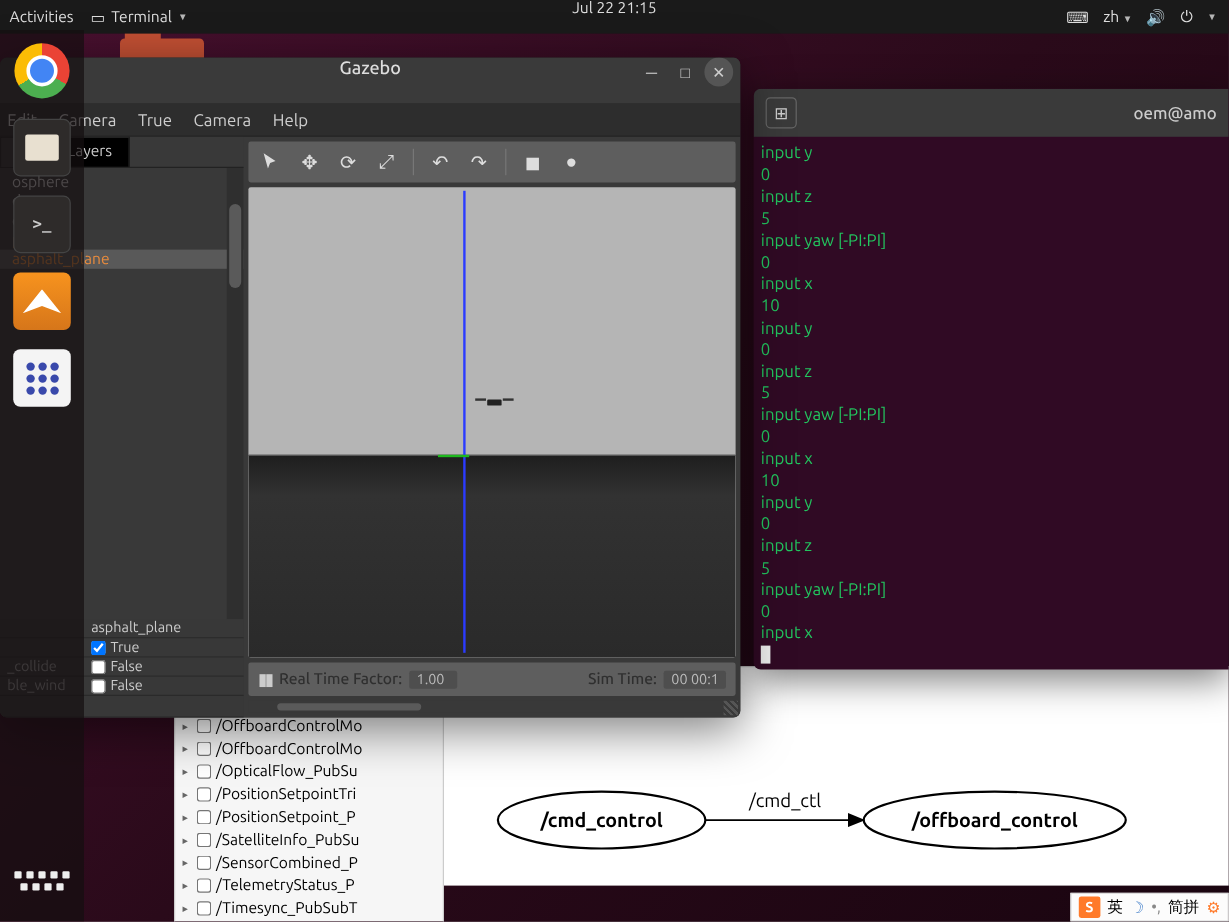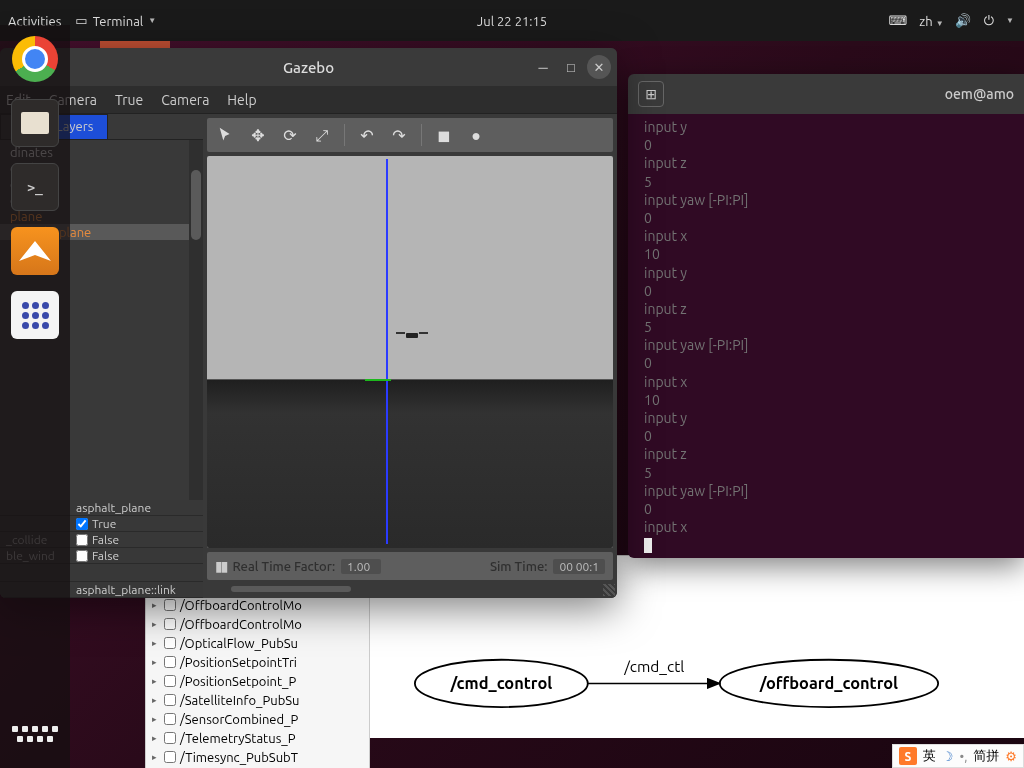--- a/index.html
+++ b/index.html
@@ -1,17 +1,17 @@
 <!DOCTYPE html>
 <html><head>
 <meta charset="utf-8">
 <style>
 *{box-sizing:border-box;margin:0;padding:0;font-family:"Ubuntu",sans-serif;-webkit-font-smoothing:antialiased}
 html,body{width:1024px;height:768px;overflow:hidden;background:linear-gradient(135deg,#4a1030 0%,#2a0a1a 50%,#1a0510 100%);position:relative}
-.topbar{position:absolute;top:0;left:0;right:0;height:41px;background:#1a1a1a;color:#ddd;display:flex;align-items:center;font-size:13px;z-index:1}
+.topbar{position:absolute;top:0;left:0;right:0;height:28px;background:#1a1a1a;color:#ddd;display:flex;font-size:13px;z-index:1}
 .topbar .left{display:flex;align-items:center;padding-left:8px;gap:14px}
 .topbar .center{position:absolute;left:50%;transform:translateX(-50%)}
 .topbar .right{margin-left:auto;padding-right:10px;display:flex;align-items:center;gap:12px}
 .topbar .term-ico{display:inline-flex;align-items:center;gap:5px}
 .topbar .tri{font-size:8px;opacity:.8}
 .dock{position:absolute;left:0;top:25px;bottom:0;width:70px;background:rgba(20,14,16,.7);z-index:30;display:flex;flex-direction:column;align-items:center;padding-top:10px;gap:16px}
 .dock .ico{width:48px;height:48px;border-radius:6px;display:flex;align-items:center;justify-content:center;position:relative}
 .chrome{background:#fbfbfb;border-radius:50%;width:46px;height:46px;background:conic-gradient(#ea4335 0 33%,#4caf50 33% 66%,#fbbc05 66% 100%);display:flex;align-items:center;justify-content:center}
 .chrome::after{content:"";width:20px;height:20px;border-radius:50%;background:#4285f4;border:3px solid #fff}
 .files{background:#2e2b2a;border:1px solid #444}
@@ -21,30 +21,30 @@
 .sw{background:linear-gradient(#f7931e,#d6761a);border-radius:6px}
 .sw::after{content:"";width:32px;height:20px;background:#fff;clip-path:polygon(0 100%,50% 0,100% 100%,50% 70%);position:absolute}
 .rosg{background:#f4f4f4;border-radius:6px;display:flex;flex-wrap:wrap;align-content:center;justify-content:center;gap:3px;padding:8px}
 .rosg i{width:7px;height:7px;background:#3949ab;border-radius:50%}
 .apps{position:absolute;bottom:10px;width:48px;height:48px;display:flex;flex-wrap:wrap;align-content:center;justify-content:center;gap:4px}
 .apps i{width:6px;height:6px;background:#eee;border-radius:1px}
 .folder-bg{position:absolute;left:100px;top:32px;width:70px;height:55px;background:#c14f33;border-radius:4px}
 .folder-bg::before{content:"";position:absolute;top:-8px;left:4px;width:30px;height:10px;background:#c14f33;border-radius:3px 3px 0 0}
 
 .gz{position:absolute;left:0;top:48px;width:617px;height:550px;background:#2d2d2d;border-radius:6px;box-shadow:0 10px 40px rgba(0,0,0,.5);z-index:20;display:flex;flex-direction:column;overflow:hidden}
-.gz .title{height:38px;background:#3a3a3a;display:flex;align-items:center;justify-content:center;color:#ddd;font-size:15px;font-weight:500;position:relative}
+.gz .title{height:38px;background:#3a3a3a;display:flex;align-items:flex-start;justify-content:center;color:#ddd;font-size:15px;font-weight:500;position:relative}
 .gz .wbtns{position:absolute;right:6px;display:flex;gap:4px}
 .gz .wbtn{width:24px;height:24px;border-radius:50%;display:flex;align-items:center;justify-content:center;color:#ccc;font-size:13px;cursor:pointer}
 .gz .wbtn.close{background:#555}
 .gz .menubar{height:28px;background:#2d2d2d;display:flex;align-items:center;padding-left:6px;gap:18px;color:#ccc;font-size:14px;border-bottom:1px solid #222}
 .gz .body{flex:1;display:flex;background:#393939;overflow:hidden}
 .gz .side{width:203px;background:#393939;display:flex;flex-direction:column;font-size:13px;color:#ccc;position:relative}
 .gz .tabs{display:flex;height:26px;border-bottom:1px solid #222}
 .gz .tab{padding:4px 14px;background:#383838;border:1px solid #222;border-bottom:none;margin-right:1px;font-size:13px}
-.gz .tab.active{background:#1d4ed8}
+.gz .tab.active{background:#000000}
 .gz .tree{flex:1;overflow:hidden;padding:4px 0;position:relative}
 .gz .tree-row{padding:1px 4px 1px 10px;font-size:13px;white-space:nowrap;overflow:hidden}
 .gz .tree .hl{background:#595959;color:#e78b3e}
 .gz .tree .or{color:#e78b3e}
 .gz .hdr-row{display:flex;background:#4a4a4a;border-top:1px solid #222;border-bottom:1px solid #222;font-weight:bold;font-size:12px}
 .gz .hdr-row div:first-child{width:70px;padding:2px 6px;border-right:1px solid #222}
 .gz .hdr-row div:last-child{flex:1;padding:2px 6px}
 .gz .prop{display:flex;background:#383838;border-bottom:1px solid #2a2a2a;font-size:12px;align-items:center}
 .gz .prop .k{width:70px;padding:1px 6px;overflow:hidden;color:#999}
 .gz .prop .v{flex:1;padding:1px 6px;display:flex;align-items:center;gap:4px}
@@ -71,21 +71,21 @@
 .gz .status .lbl{color:#2f2f2f;font-weight:500}
 .gz .status .val{background:#4e4e4e;color:#bbb;padding:1px 6px;border-radius:2px;min-width:40px;font-size:12px}
 .gz .bscroll{height:10px;background:#393939;position:relative}
 .gz .bscroll::after{content:"";position:absolute;left:24px;width:120px;top:2px;bottom:2px;background:#5a5a5a;border-radius:3px}
 .gz .grip{position:absolute;right:2px;bottom:2px;width:12px;height:12px;background:repeating-linear-gradient(45deg,#555 0 2px,transparent 2px 4px)}
 
 .tw{position:absolute;left:628px;top:74px;right:0;height:484px;background:#300a24;z-index:15;box-shadow:0 8px 30px rgba(0,0,0,.5);border-radius:6px 0 0 6px;overflow:hidden;display:flex;flex-direction:column}
 .tw .ttop{height:40px;background:#3a3a3a;display:flex;align-items:center;padding:0 10px;color:#ccc;font-size:14px}
 .tw .newtab{width:26px;height:26px;border:1px solid #666;border-radius:4px;display:flex;align-items:center;justify-content:center;font-size:14px}
 .tw .ttitle{margin-left:auto;font-weight:500}
-.tw pre{flex:1;padding:4px 16px;color:#737373;font:14px/1.3 "Ubuntu Mono",monospace;white-space:pre;overflow:hidden}
+.tw pre{flex:1;padding:4px 6px;color:#22c55e;font:14px/1.3 "Ubuntu Mono",monospace;white-space:pre;overflow:hidden}
 .tw .cursor{display:inline-block;width:8px;height:15px;background:#eee;vertical-align:text-bottom}
 
 .topics{position:absolute;left:145px;top:594px;width:225px;bottom:0;background:#f6f6f6;z-index:10;font-size:13px;overflow:hidden;border:1px solid #ccc;border-bottom:none}
 .topics .row{display:flex;align-items:center;height:19px;padding-left:6px;gap:4px}
 .topics .row .arr{font-size:9px;color:#666;width:8px}
 .topics .row input{width:12px;height:12px}
 
 .diagram{position:absolute;left:370px;top:555px;right:0;bottom:30px;background:#fff;z-index:9;border-top:1px solid #ccc}
 .diagram svg{width:100%;height:100%}
 
@@ -262,21 +262,20 @@
     <span>Help</span>
   </div>
   <div class="body">
     <div class="side">
       <div class="tabs">
         <div class="tab">rt</div>
         <div class="tab active">Layers</div>
       </div>
       <div class="tree">
         <div class="sb"></div>
-        <div class="tree-row">dinates</div>
         <div class="tree-row">osphere</div>
         <div class="tree-row">d</div>
         <div class="tree-row">del</div>
         <div class="tree-row or">    plane</div>
         <div class="tree-row hl">asphalt_plane</div>
       </div>
       <div class="prop">
           <div class="k"></div>
           <div class="v">asphalt_plane</div>
         </div>
@@ -297,24 +296,20 @@
       <div class="prop">
           <div class="k">ble_wind</div>
           <div class="v">
             <input type="checkbox" style="">
             <span>False</span>
           </div>
         </div>
       <div class="prop" style="height:18px">
           <div class="k"></div>
           <div class="v"></div>
-        </div>
-      <div class="prop">
-          <div class="k"></div>
-          <div class="v">asphalt_plane::link</div>
         </div>
     </div>
     <div class="vp">
       <div class="tb">
         <div class="tbtn">
             <svg viewBox="0 0 20 20">
               <path d="M3 2l4 14 2-5 5-2z"></path>
             </svg>
           </div>
         <div class="tbtn">✥</div>

